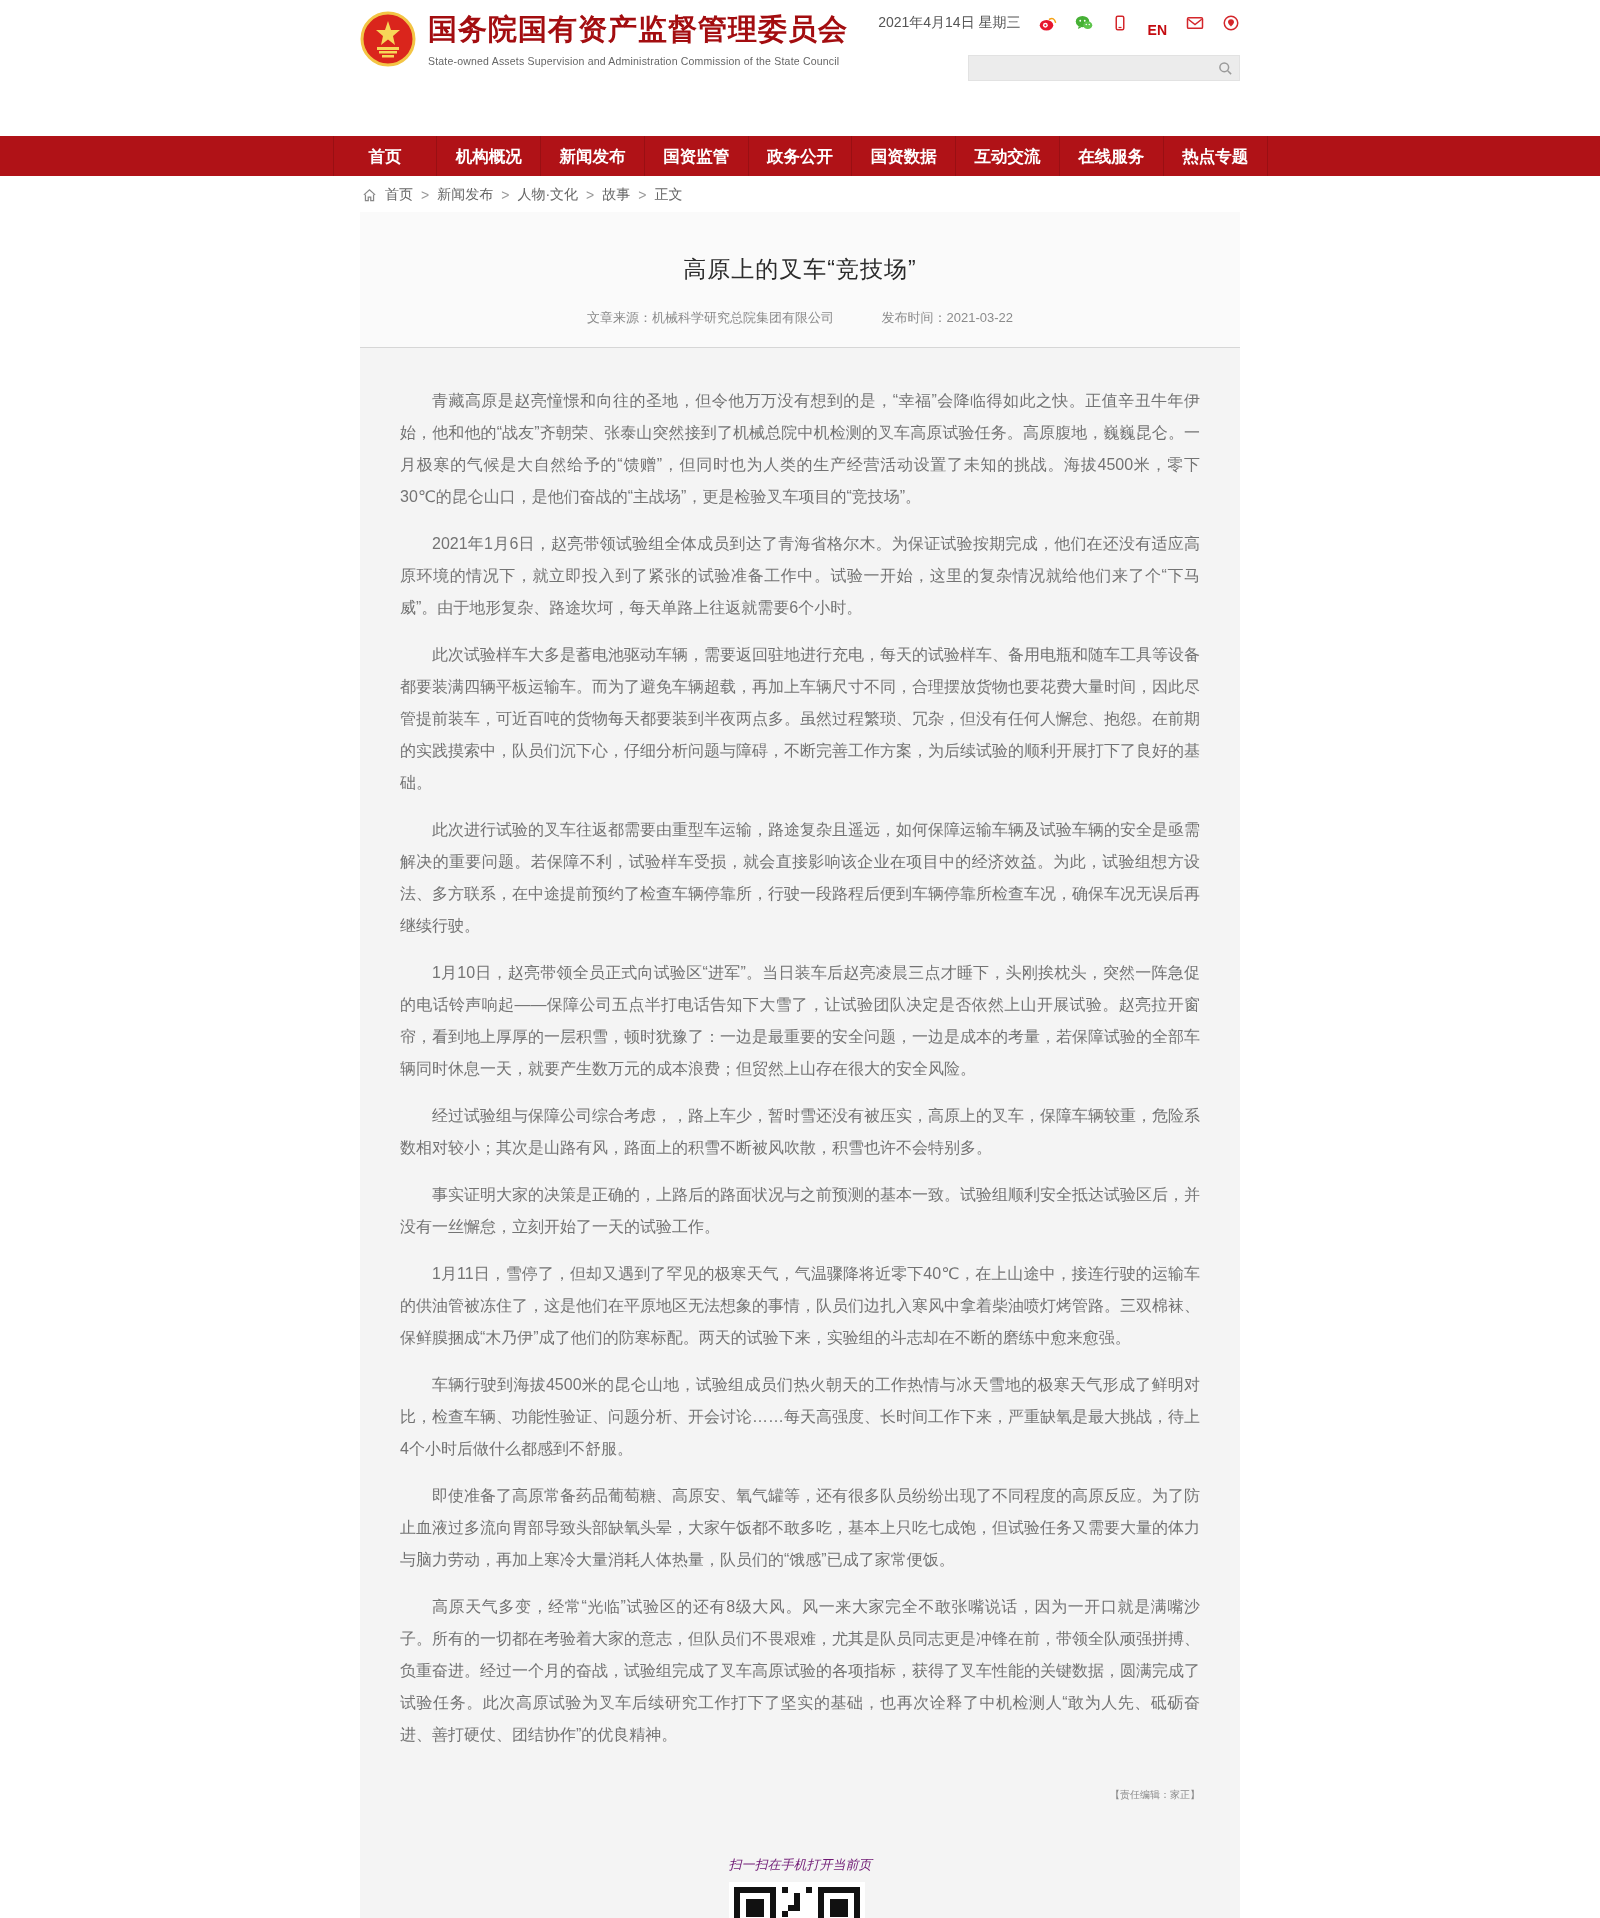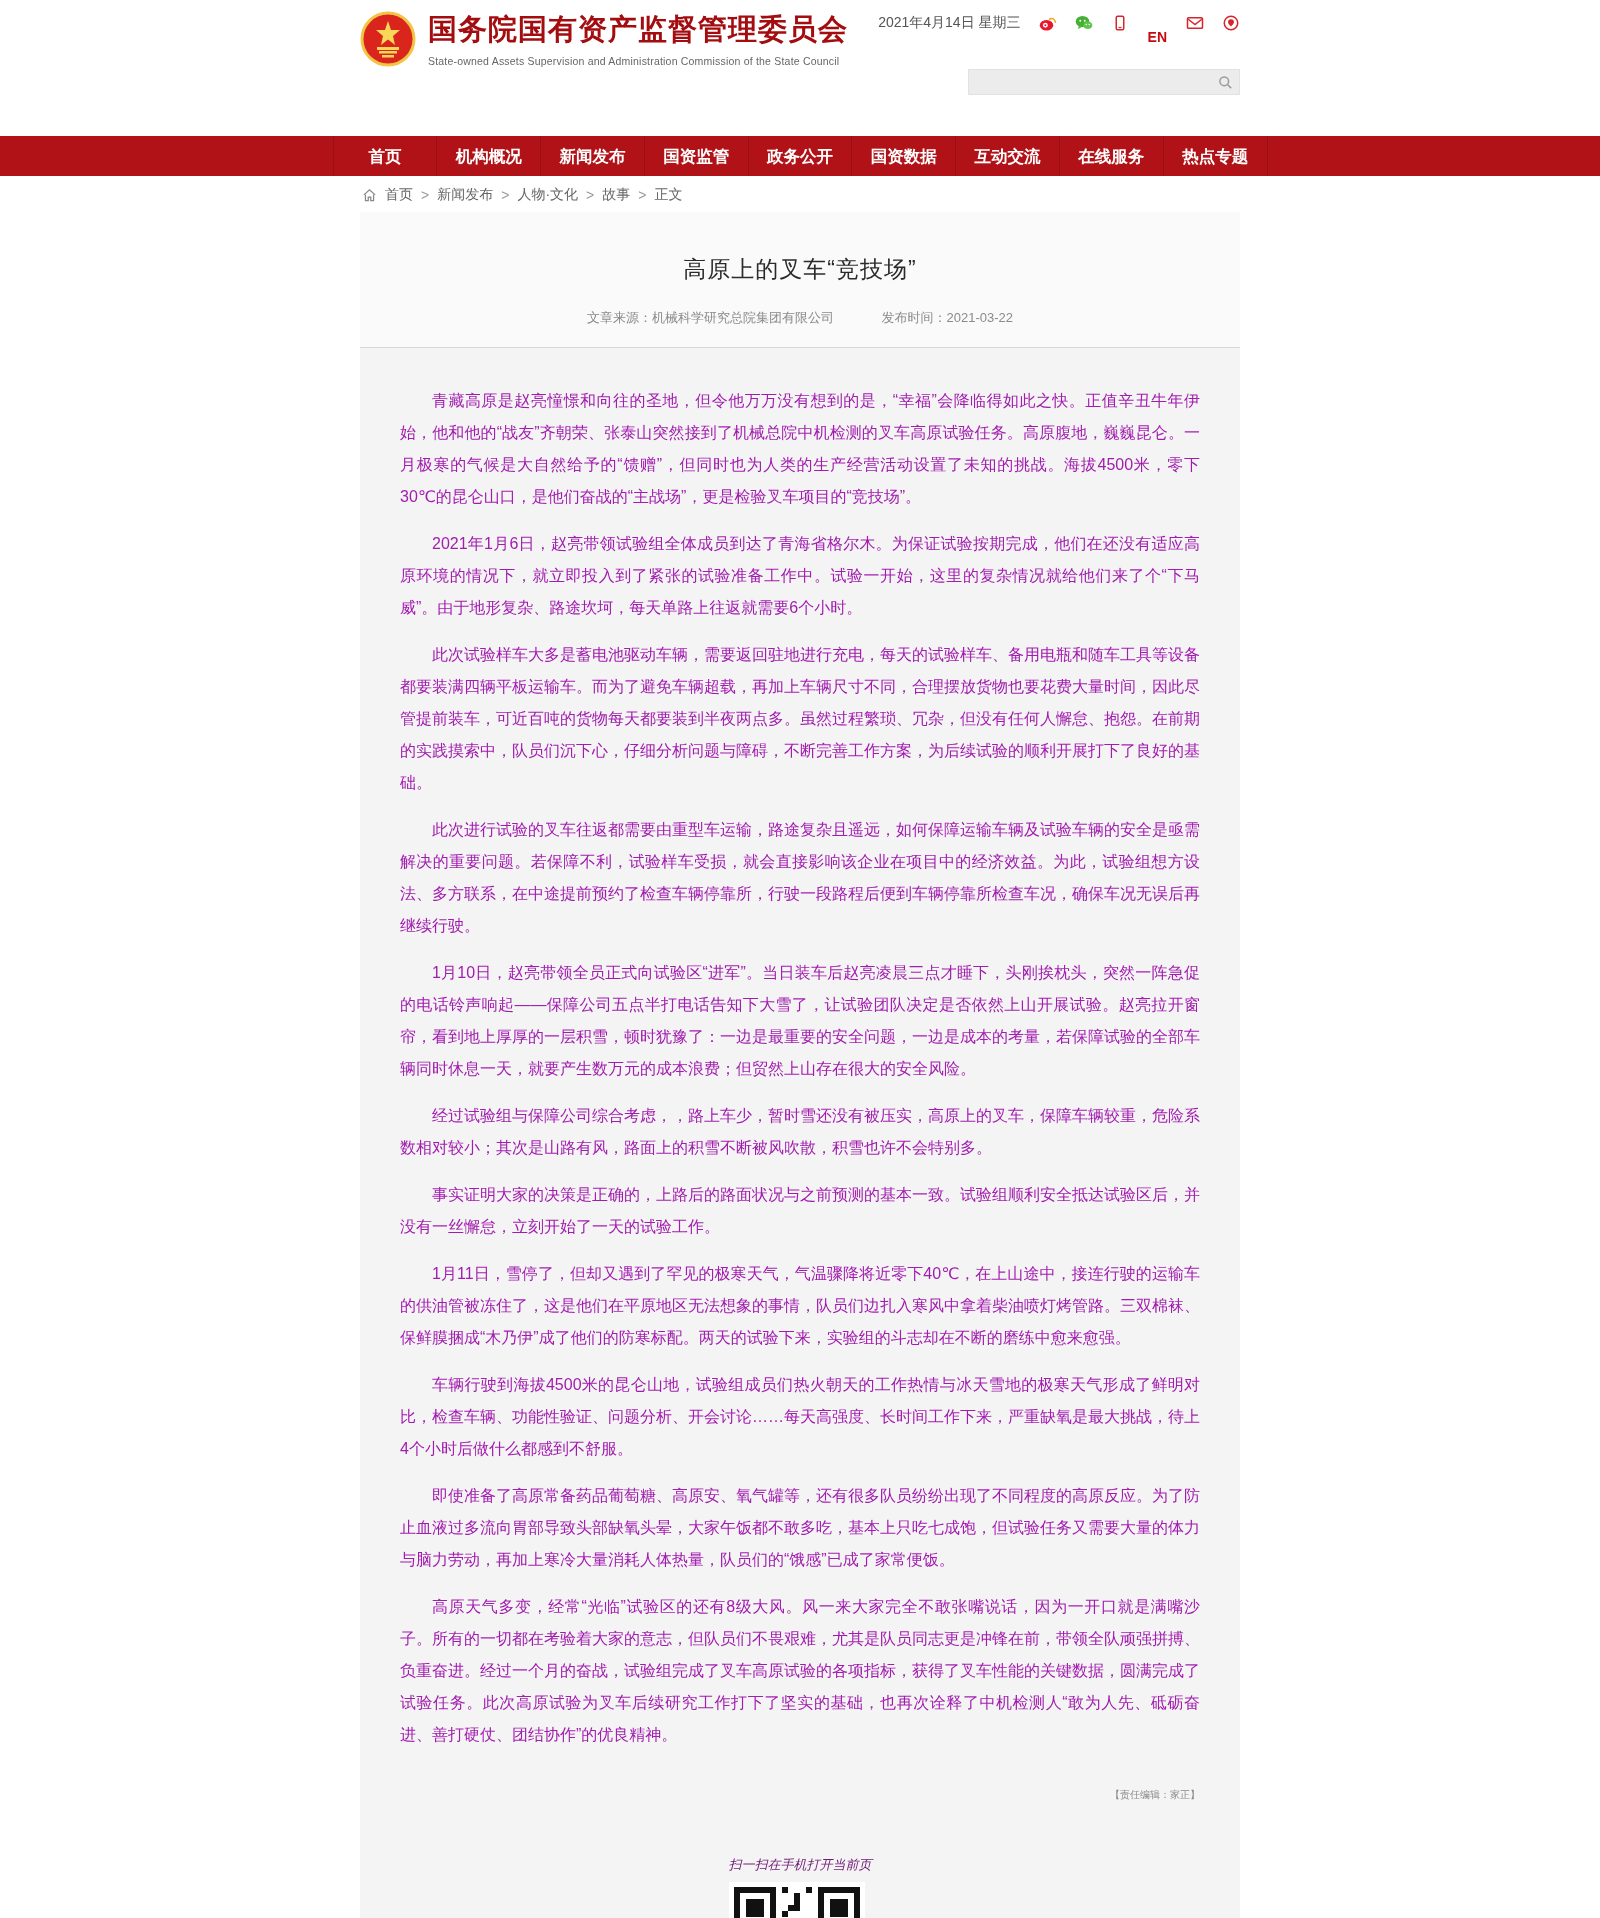--- a/index.html
+++ b/index.html
@@ -13,21 +13,21 @@
   
   .header { width:880px; margin:0 auto; padding-top:10px; height:136px;
             display:flex; justify-content:space-between; align-items:flex-start; }
   .logo-wrap { display:flex; align-items:center; }
   .logo-text { margin-left:12px; }
   .org-cn { font-size:29px; font-weight:bold; color:#a30d10; letter-spacing:1px; }
   .org-en { font-size:10.5px; color:#666; margin-top:5px; letter-spacing:.2px; }
   .header-right { display:flex; flex-direction:column; align-items:flex-end; margin-top:4px; }
   .top-row { display:flex; gap:18px; font-size:14px; color:#555; }
   .top-row .icon { display:inline-flex; width:18px; height:18px; align-items:center; justify-content:center; }
-  .lang-en { color:#c40b10; font-weight:bold; font-size:14px; margin:15px 1px; }
+  .lang-en { color:#c40b10; font-weight:bold; font-size:14px; margin:8px 1px; }
   .search-box { margin-top:9px; width:272px; height:26px; background:#ececec;
                 border:1px solid #e2e2e2; display:flex; align-items:center; }
   .search-box input { flex:1; border:none; background:transparent; outline:none;
                       font-size:13px; padding:0 8px; color:#333; height:100%; }
   .search-btn { width:28px; height:100%; border:none; background:transparent;
                 display:flex; align-items:center; justify-content:center; cursor:pointer; }
 
   
   .nav { width:1600px; height:40px; background:#b01217; }
   .nav-inner { width:935px; margin:0 auto; display:flex; height:40px; }
@@ -43,21 +43,21 @@
 
   
   .card { width:880px; margin:0 auto; background:#f4f4f4; padding-bottom:88px; }
   .title-block { background:#fafafa; border-bottom:1px solid #d6d6d6;
                  text-align:center; padding:42px 60px 20px; }
   .art-title { font-size:23px; color:#2b2b2b; font-weight:400; letter-spacing:1px; }
   .meta-row { margin-top:24px; font-size:13px; color:#8a8a8a; }
   .meta-row .meta-item { margin:0 22px; }
   .body-block { padding:22px 40px 0; }
   .body-block p { font-size:16px; line-height:32px; text-indent:2em;
-                  text-align:justify; color:#a21caf; margin:15px 0; }
+                  text-align:justify; color:#737373; margin:15px 0; }
   .editor-row { padding:22px 40px 0; text-align:right; font-size:10px; color:#8a8a8a; }
 
   .qr-wrap { margin-top:54px; text-align:center; }
   .qr-inner { display:inline-block; text-align:left; }
   .qr-caption { font-size:13px; color:#701a75; margin-bottom:8px;font-style:italic; }
   .qr-box { background:#fff; padding:5px; display:inline-block; line-height:0; }
 </style>
 </head>
 <body>
 

